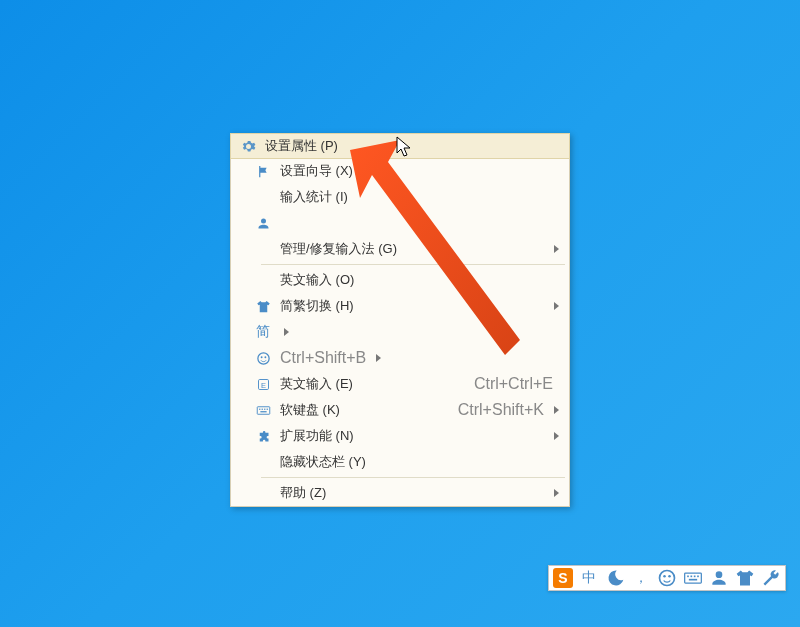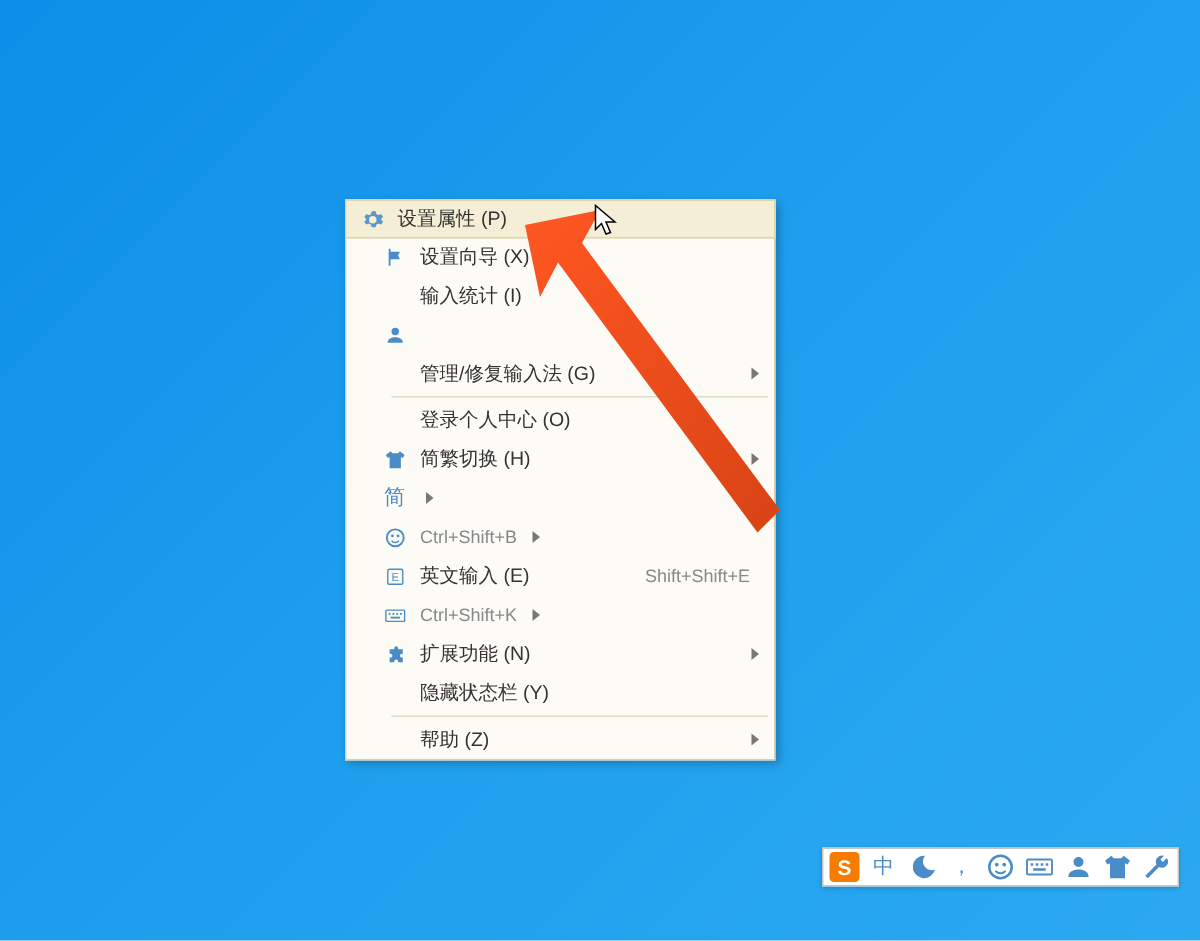--- a/index.html
+++ b/index.html
@@ -9,21 +9,21 @@
       background: linear-gradient(135deg, #0d8ee8 0%, #1e9fee 50%, #2ba8f0 100%);
       font-family: "Microsoft YaHei", Arial, sans-serif;
       font-size: 13px;
       position: relative;
       overflow: hidden;
     }
     .menu {
       position: absolute;
       left: 230px;
       top: 133px;
-      width: 287px;
+      width: 340px;
       background: #fdfbf5;
       border: 1px solid #d8cfb4;
       box-shadow: 2px 2px 6px rgba(0,0,0,0.25);
     }
     .menu-item {
       display: flex;
       align-items: center;
       height: 26px;
       padding: 0 10px 0 8px;
       cursor: pointer;
@@ -44,21 +44,21 @@
       margin-right: 8px;
       color: #4a8cc7;
     }
     .menu-icon svg { width: 15px; height: 15px; }
     .menu-label {
       flex: 1;
       color: #333;
     }
     .menu-shortcut {
       color: #888;
-      font-size: 12px;
+      font-size: 16px;
       margin-right: 6px;
     }
     .submenu-arrow {
       width: 0; height: 0;
       border-top: 4px solid transparent;
       border-bottom: 4px solid transparent;
       border-left: 5px solid #777;
       margin-left: 4px;
     }
     .menu-separator {
@@ -150,21 +150,21 @@
       </span>
     </div>
     <div class="menu-item">
       <span class="menu-icon"></span>
       <span class="menu-label">管理/修复输入法 (G)</span>
       <span class="submenu-arrow"></span>
     </div>
     <div class="menu-separator"></div>
     <div class="menu-item">
       <span class="menu-icon"></span>
-      <span class="menu-label">登录个人中心 (O)</span>
+      <span class="menu-label">英文输入 (O)</span>
     </div>
     <div class="menu-item">
       <span class="menu-icon">
         <svg viewBox="0 0 24 24">
           <path fill="#4a8cc7" d="M7 3l-5 4 2 3 2-1v12h12V9l2 1 2-3-5-4-2 2h-6z"></path>
         </svg>
       </span>
       <span class="menu-label">简繁切换 (H)</span>
       <span class="submenu-arrow"></span>
     </div>
@@ -187,33 +187,34 @@
       <span class="submenu-arrow"></span>
     </div>
     <div class="menu-item">
       <span class="menu-icon">
         <svg viewBox="0 0 24 24">
           <rect x="4" y="4" width="16" height="16" rx="2" fill="none" stroke="#4a8cc7" stroke-width="1.5"></rect>
           <text x="12" y="17" text-anchor="middle" font-size="12" fill="#4a8cc7" font-family="Arial">E</text>
         </svg>
       </span>
       <span class="menu-label">英文输入 (E)</span>
-      <span class="menu-shortcut">Shift+Shift+E</span>
+      <span class="menu-shortcut">Ctrl+Ctrl+E</span>
     </div>
     <div class="menu-item">
       <span class="menu-icon">
         <svg viewBox="0 0 24 24">
           <rect x="2" y="6" width="20" height="12" rx="1" fill="none" stroke="#4a8cc7" stroke-width="1.5"></rect>
           <rect x="5" y="9" width="2" height="2" fill="#4a8cc7"></rect>
           <rect x="9" y="9" width="2" height="2" fill="#4a8cc7"></rect>
           <rect x="13" y="9" width="2" height="2" fill="#4a8cc7"></rect>
           <rect x="17" y="9" width="2" height="2" fill="#4a8cc7"></rect>
           <rect x="7" y="13" width="10" height="2" fill="#4a8cc7"></rect>
         </svg>
       </span>
+      <span class="menu-label">软键盘 (K)</span>
       <span class="menu-shortcut">Ctrl+Shift+K</span>
       <span class="submenu-arrow"></span>
     </div>
     <div class="menu-item">
       <span class="menu-icon">
         <svg viewBox="0 0 24 24">
           <path fill="#4a8cc7" d="M13 3a2 2 0 00-2 2v1H6v5h1a2 2 0 110 4H6v5h5v-1a2 2 0 114 0v1h5v-5h-1a2 2 0 110-4h1V6h-5V5a2 2 0 00-2-2z"></path>
         </svg>
       </span>
       <span class="menu-label">扩展功能 (N)</span>

